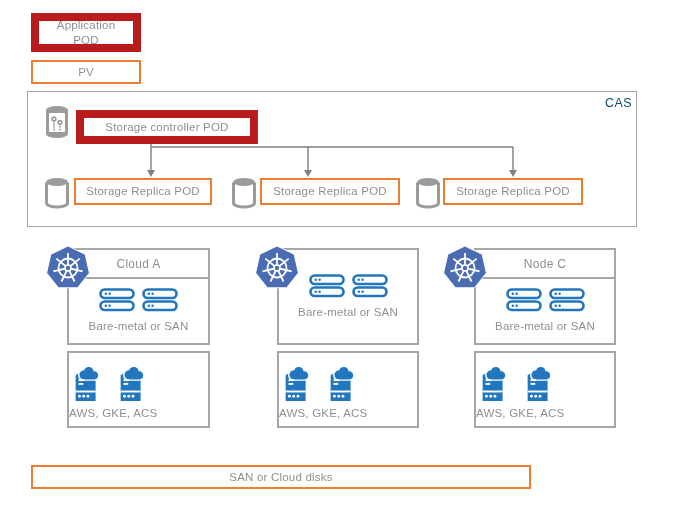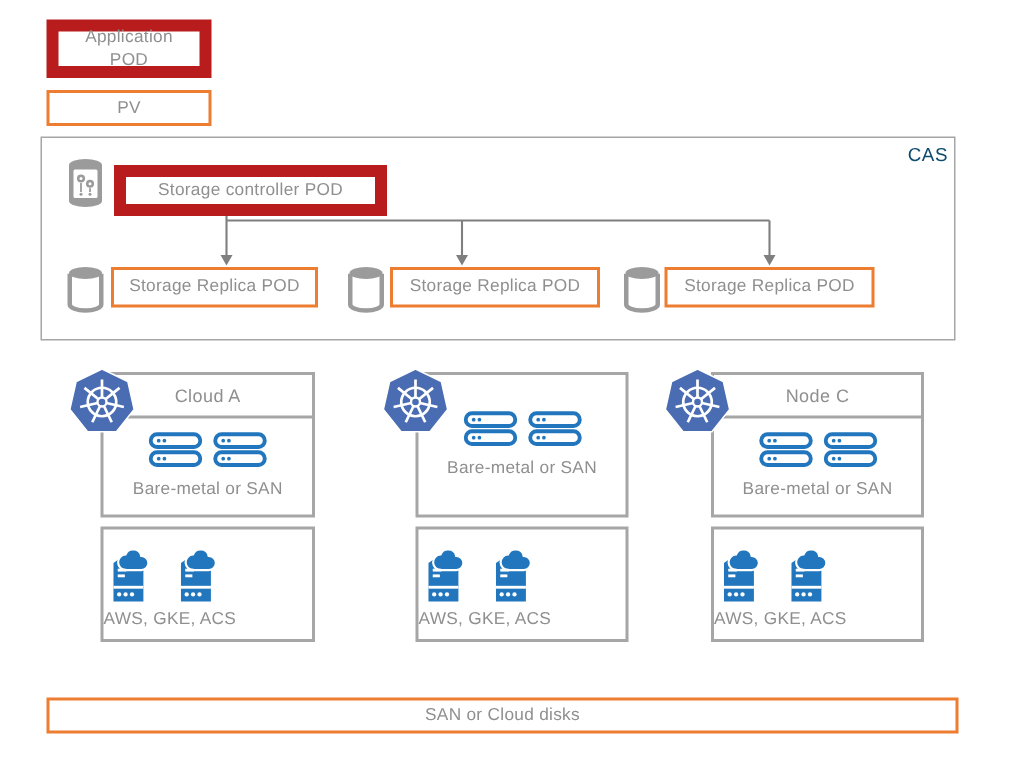--- a/index.html
+++ b/index.html
@@ -37,21 +37,21 @@
   .nC{left:474px;width:142px;}
   .node-title{height:27px;min-height:27px;border-bottom:2px solid #a6a6a6;display:flex;
               align-items:center;justify-content:center;font-size:12px;letter-spacing:.3px;}
   .node-mid{flex:1;display:flex;flex-direction:column;align-items:center;justify-content:center;gap:8px;padding:2px 0 4px;}
   .icon-row{display:flex;gap:7px;align-items:center;justify-content:center;}
   .node-label{font-size:11.5px;letter-spacing:.2px;}
 
   .k8s{position:absolute;top:243px;width:48px;height:48px;z-index:5;}
   .k8sA{left:44px;} .k8sB{left:253px;} .k8sC{left:441px;}
 
-  .san{left:31px;top:465px;width:608px;height:24px;font-size:11.5px;text-align:right;}
+  .san{left:31px;top:465px;width:500px;height:24px;font-size:11.5px;text-align:right;}
 </style>
 </head>
 <body>
 
 <svg width="0" height="0" style="position:absolute">
   <defs>
     <g id="sym-k8s">
       <polygon points="24,2 41.2,10.3 45.4,28.9 33.6,43.8 14.4,43.8 2.6,28.9 6.8,10.3" fill="#4a6cb3" stroke="#ffffff" stroke-width="1"></polygon>
       <g stroke="#ffffff" stroke-width="1.8" fill="none">
         <circle cx="24" cy="24" r="9.5"></circle>

